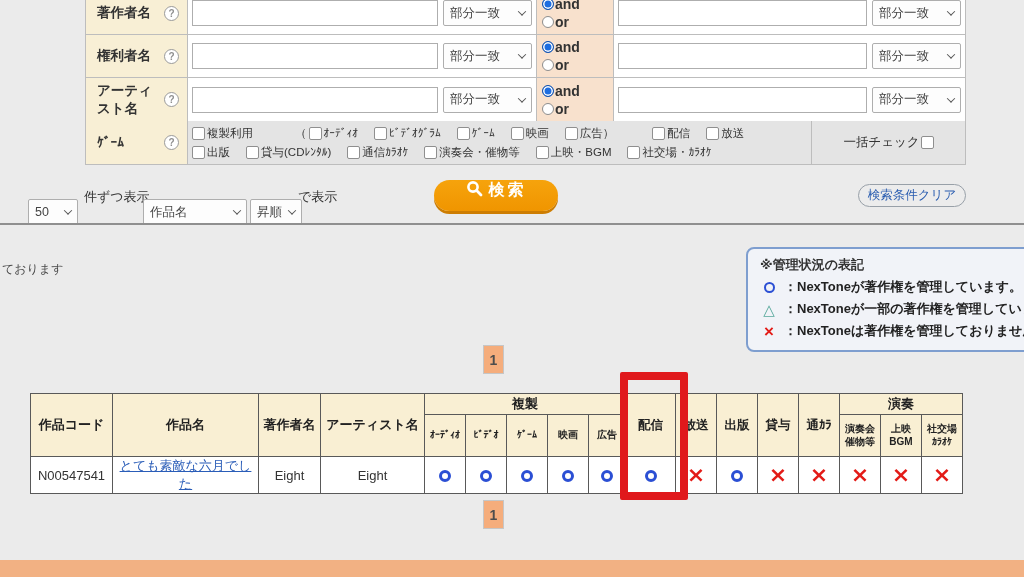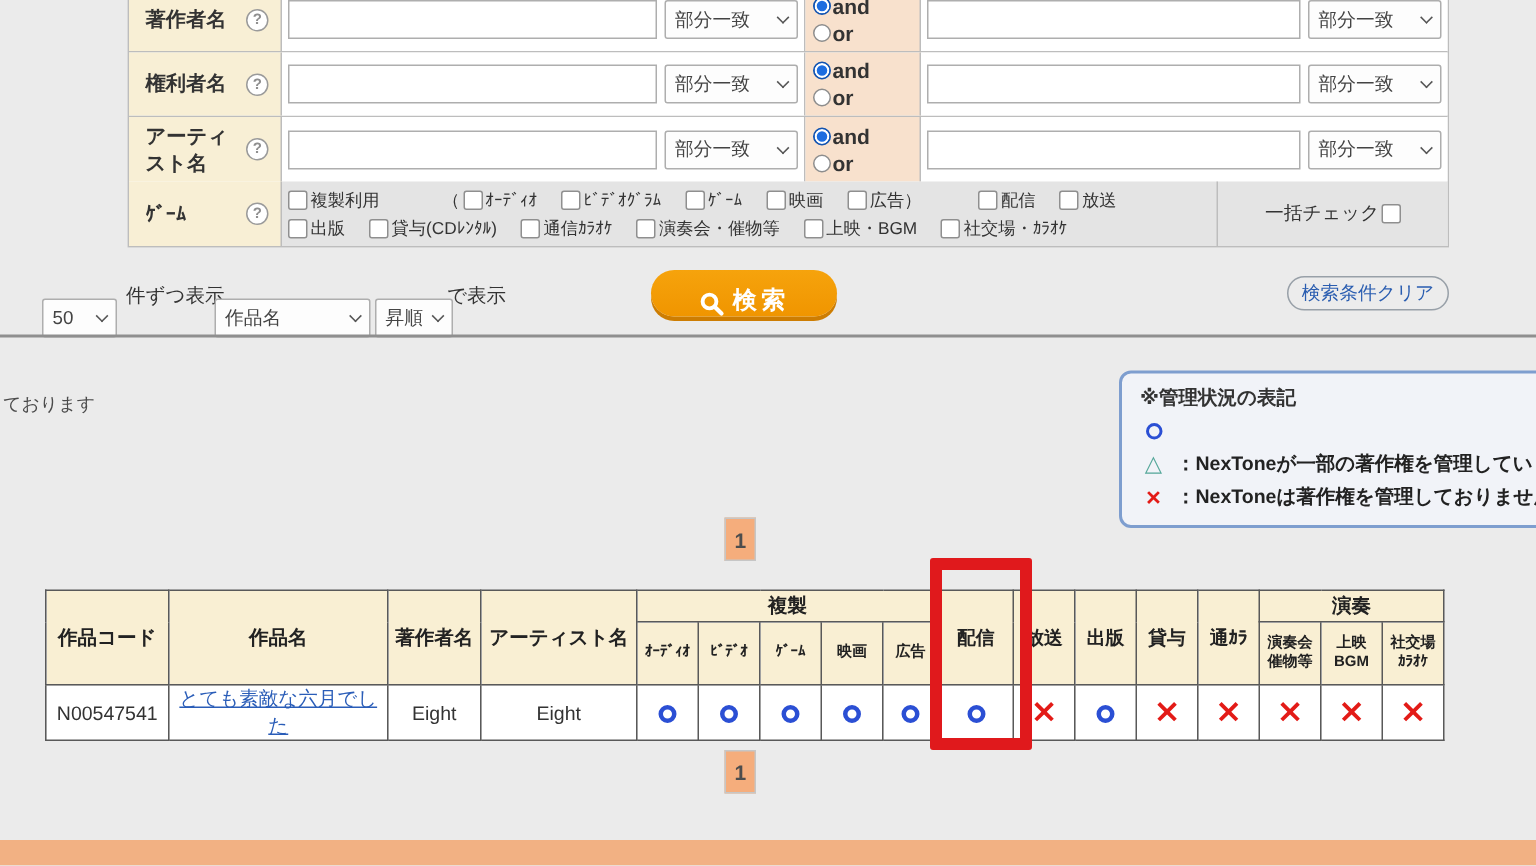--- a/index.html
+++ b/index.html
@@ -32,21 +32,21 @@
   .cbi{display:flex;align-items:center;gap:2px}
   .cb{width:13px;height:13px;background:#fff;border:1px solid #8f8f8f;border-radius:2px;flex:none}
 
   
   .ctl-select{position:absolute;top:199px}
   .sel-pp{left:28px;width:50px}
   .sel-field{left:143px;width:104px}
   .sel-order{left:250px;width:52px}
   .ctl-text{position:absolute;top:188px;font-size:13px;color:#333}
   .t-pp{left:84px}.t-disp{left:298px}
-  .search-btn{position:absolute;left:434px;top:180px;width:124px;height:31px;border:none;border-radius:16px;background:linear-gradient(#f6a30c,#f09500);box-shadow:0 3px 0 #cd7d02;color:#fff;font-weight:bold;font-size:16px;letter-spacing:3px;display:flex;align-items:flex-end;justify-content:center;gap:6px;cursor:pointer;font-family:inherit}
+  .search-btn{position:absolute;left:434px;top:180px;width:124px;height:31px;border:none;border-radius:16px;background:linear-gradient(#f6a30c,#f09500);box-shadow:0 3px 0 #cd7d02;color:#fff;font-weight:bold;font-size:16px;letter-spacing:3px;display:flex;align-items:flex-start;justify-content:center;gap:6px;cursor:pointer;font-family:inherit}
   .clear-btn{position:absolute;left:858px;top:184px;width:108px;height:23px;border:1px solid #98a0a8;border-radius:12px;background:#ececec;color:#2a5db0;font-size:12.5px;display:flex;align-items:center;justify-content:center;cursor:pointer;font-family:inherit}
 
   .divider{position:absolute;left:0;top:223px;width:1024px;height:2px;background:#8f8f8f}
   .fragment{position:absolute;left:2px;top:261px;font-size:12px;color:#4a4a4a}
 
   
   .legend{position:absolute;left:746px;top:247px;width:302px;border:2px solid #7e9ecf;border-radius:8px;background:#f1f3f8;padding:7px 12px 8px;white-space:nowrap}
   .ltitle{font-size:13px;font-weight:bold;color:#333;height:20px}
   .lline{display:flex;align-items:center;height:22px;gap:6px;font-size:13px;font-weight:bold;color:#222}
   .lmark{width:18px;display:flex;justify-content:center;flex:none}
@@ -278,20 +278,21 @@
 <div class="divider"></div>
 <span class="fragment">ております</span>
 
 <div class="legend">
   <div class="ltitle">※管理状況の表記</div>
   <div>
       <div class="lline">
         <span class="lmark">
           <span class="lmc"></span>
         </span>
+        <span>：NexToneが著作権を管理しています。</span>
       </div>
       <div class="lline">
         <span class="lmark">
           <span class="lmt">△</span>
         </span>
         <span>：NexToneが一部の著作権を管理しています</span>
       </div>
       <div class="lline">
         <span class="lmark">
           <span class="lmx">×</span>

